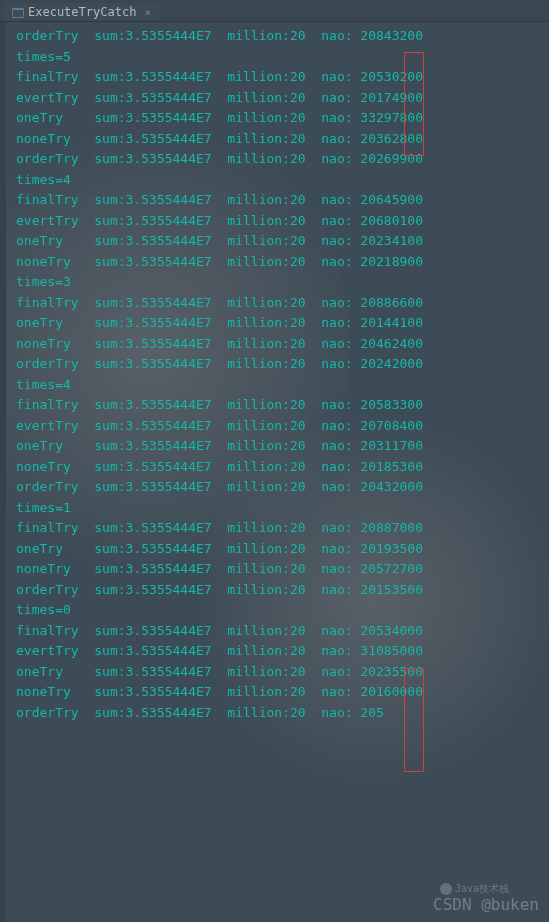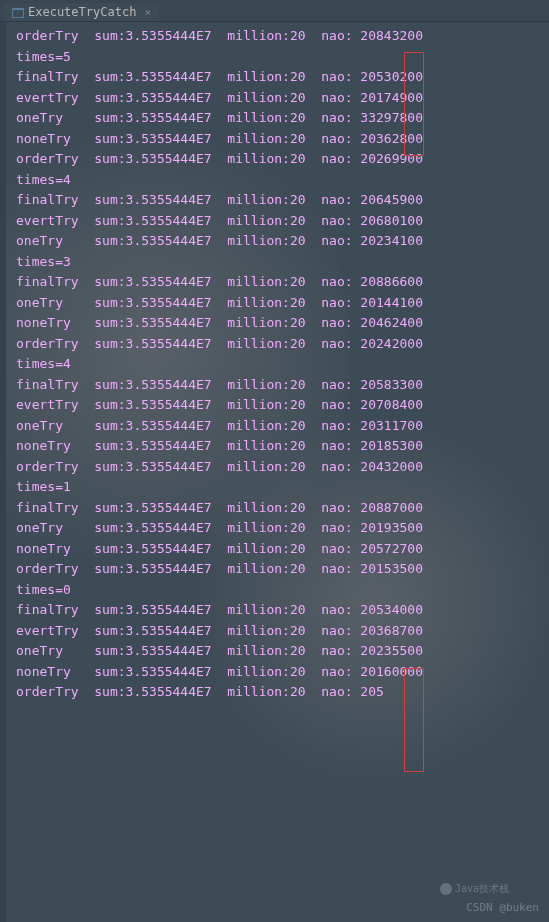--- a/index.html
+++ b/index.html
@@ -71,21 +71,21 @@
       margin-left: 4px;
     }
     .console {
       padding: 4px 8px 4px 16px;
       position: relative;
       z-index: 1;
       line-height: 20.5px;
     }
     .line {
       white-space: pre;
-      color: #f0abfc;
+      color: #14b8a6;
     }
     .red-box {
       position: absolute;
       border: 1px solid #d04040;
       z-index: 3;
       pointer-events: none;
     }
     .box1 {
       left: 404px;
       top: 52px;
@@ -95,21 +95,21 @@
     .box2 {
       left: 404px;
       top: 668px;
       width: 20px;
       height: 104px;
     }
     .watermark {
       position: absolute;
       bottom: 8px;
       right: 10px;
-      font-size: 11px;
+      font-size: 16px;
       color: rgba(200,200,200,0.4);
       z-index: 5;
     }
     .wechat-badge {
       position: absolute;
       bottom: 26px;
       right: 40px;
       font-size: 10px;
       color: rgba(200,200,200,0.35);
       display: flex;
@@ -160,39 +160,40 @@
     <div class="line">times=5</div>
     <div class="line">finalTry  sum:3.5355444E7  million:20  nao: 20530200</div>
     <div class="line">evertTry  sum:3.5355444E7  million:20  nao: 20174900</div>
     <div class="line">oneTry    sum:3.5355444E7  million:20  nao: 33297800</div>
     <div class="line">noneTry   sum:3.5355444E7  million:20  nao: 20362800</div>
     <div class="line">orderTry  sum:3.5355444E7  million:20  nao: 20269900</div>
     <div class="line">times=4</div>
     <div class="line">finalTry  sum:3.5355444E7  million:20  nao: 20645900</div>
     <div class="line">evertTry  sum:3.5355444E7  million:20  nao: 20680100</div>
     <div class="line">oneTry    sum:3.5355444E7  million:20  nao: 20234100</div>
+    <div class="line">noneTry   sum:3.5355444E7  million:20  nao: 20218900</div>
     <div class="line">times=3</div>
     <div class="line">finalTry  sum:3.5355444E7  million:20  nao: 20886600</div>
     <div class="line">oneTry    sum:3.5355444E7  million:20  nao: 20144100</div>
     <div class="line">noneTry   sum:3.5355444E7  million:20  nao: 20462400</div>
     <div class="line">orderTry  sum:3.5355444E7  million:20  nao: 20242000</div>
     <div class="line">times=4</div>
     <div class="line">finalTry  sum:3.5355444E7  million:20  nao: 20583300</div>
     <div class="line">evertTry  sum:3.5355444E7  million:20  nao: 20708400</div>
     <div class="line">oneTry    sum:3.5355444E7  million:20  nao: 20311700</div>
     <div class="line">noneTry   sum:3.5355444E7  million:20  nao: 20185300</div>
     <div class="line">orderTry  sum:3.5355444E7  million:20  nao: 20432000</div>
     <div class="line">times=1</div>
     <div class="line">finalTry  sum:3.5355444E7  million:20  nao: 20887000</div>
     <div class="line">oneTry    sum:3.5355444E7  million:20  nao: 20193500</div>
     <div class="line">noneTry   sum:3.5355444E7  million:20  nao: 20572700</div>
     <div class="line">orderTry  sum:3.5355444E7  million:20  nao: 20153500</div>
     <div class="line">times=0</div>
     <div class="line">finalTry  sum:3.5355444E7  million:20  nao: 20534000</div>
-    <div class="line">evertTry  sum:3.5355444E7  million:20  nao: 20368700</div>
+    <div class="line">evertTry  sum:3.5355444E7  million:20  nao: 31085000</div>
     <div class="line">oneTry    sum:3.5355444E7  million:20  nao: 20235500</div>
     <div class="line">noneTry   sum:3.5355444E7  million:20  nao: 20160000</div>
     <div class="line">orderTry  sum:3.5355444E7  million:20  nao: 205</div>
   </div>
 
 <div class="red-box box1"></div>
 <div class="red-box box2"></div>
 
 <div class="wechat-badge">
   <span class="wechat-icon"></span>

